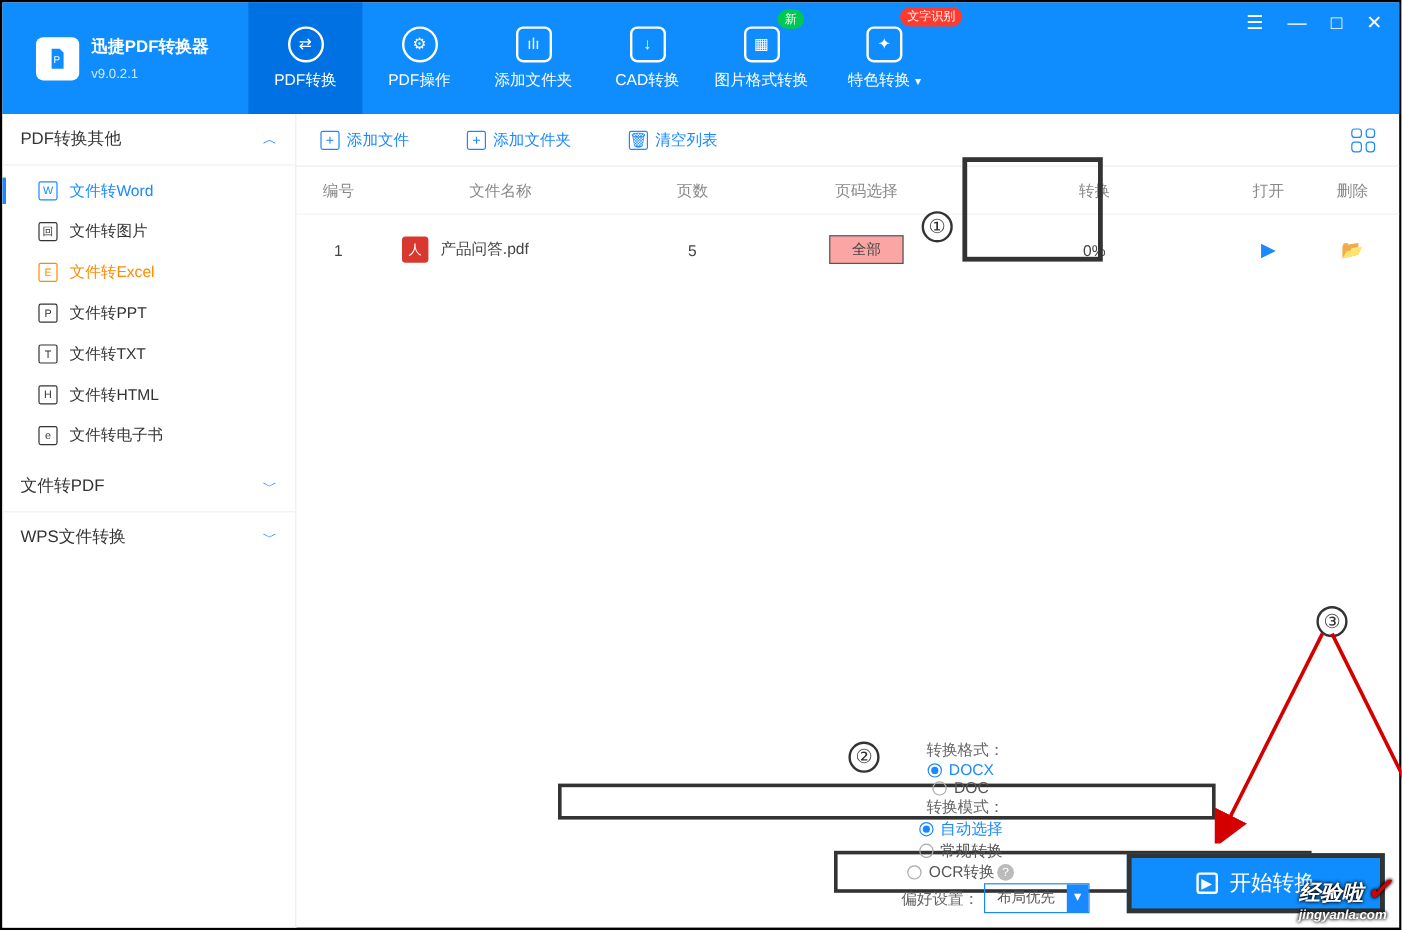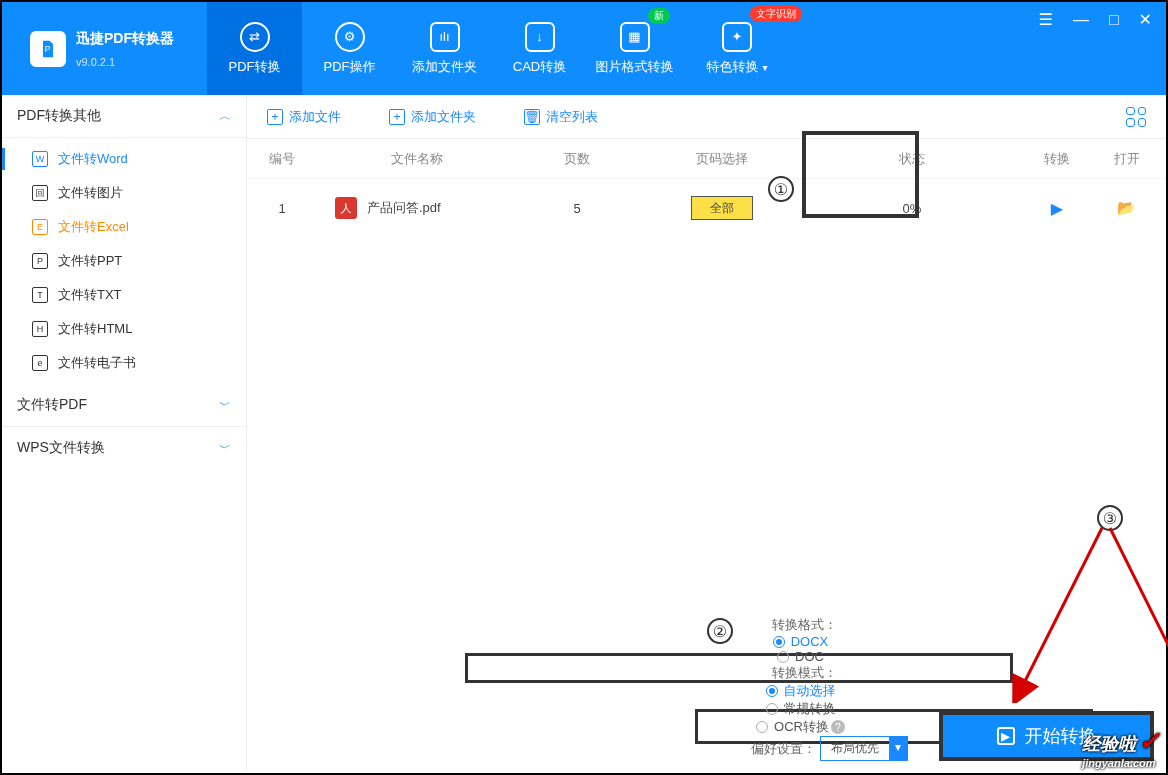--- a/index.html
+++ b/index.html
@@ -208,21 +208,21 @@
     width: 22px; height: 22px; background: #d93831;
     border-radius: 3px; margin-right: 10px;
     display: flex; align-items: center; justify-content: center;
     color: #fff; font-size: 11px;
   }
   .page-btn {
     border: 1px solid #555;
     padding: 4px 18px;
     font-size: 12px;
     cursor: pointer;
-    background: #fde047;
+    background: #fca5a5;
   }
   .play-icon { color: #1a89ff; font-size: 16px; }
   .folder-icon, .trash-icon, .more-icon { color: #555; font-size: 15px; }
 
   .hl-box {
     position: absolute;
     border: 4px solid #333;
     pointer-events: none;
   }
   .hl1 { left: 800px; top: 129px; width: 117px; height: 87px; }
@@ -476,21 +476,20 @@
             <span></span>
             <span></span>
         </div>
       </div>
 
       <div class="table-head">
         <div>编号</div>
         <div>文件名称</div>
         <div>页数</div>
         <div>页码选择</div>
-        <div>状态</div>
         <div>转换</div>
         <div>打开</div>
         <div>删除</div>
 
       </div>
 
       <div class="table-row">
         <div>1</div>
         <div class="file-cell">
           <span class="pdf-icon">人</span>

